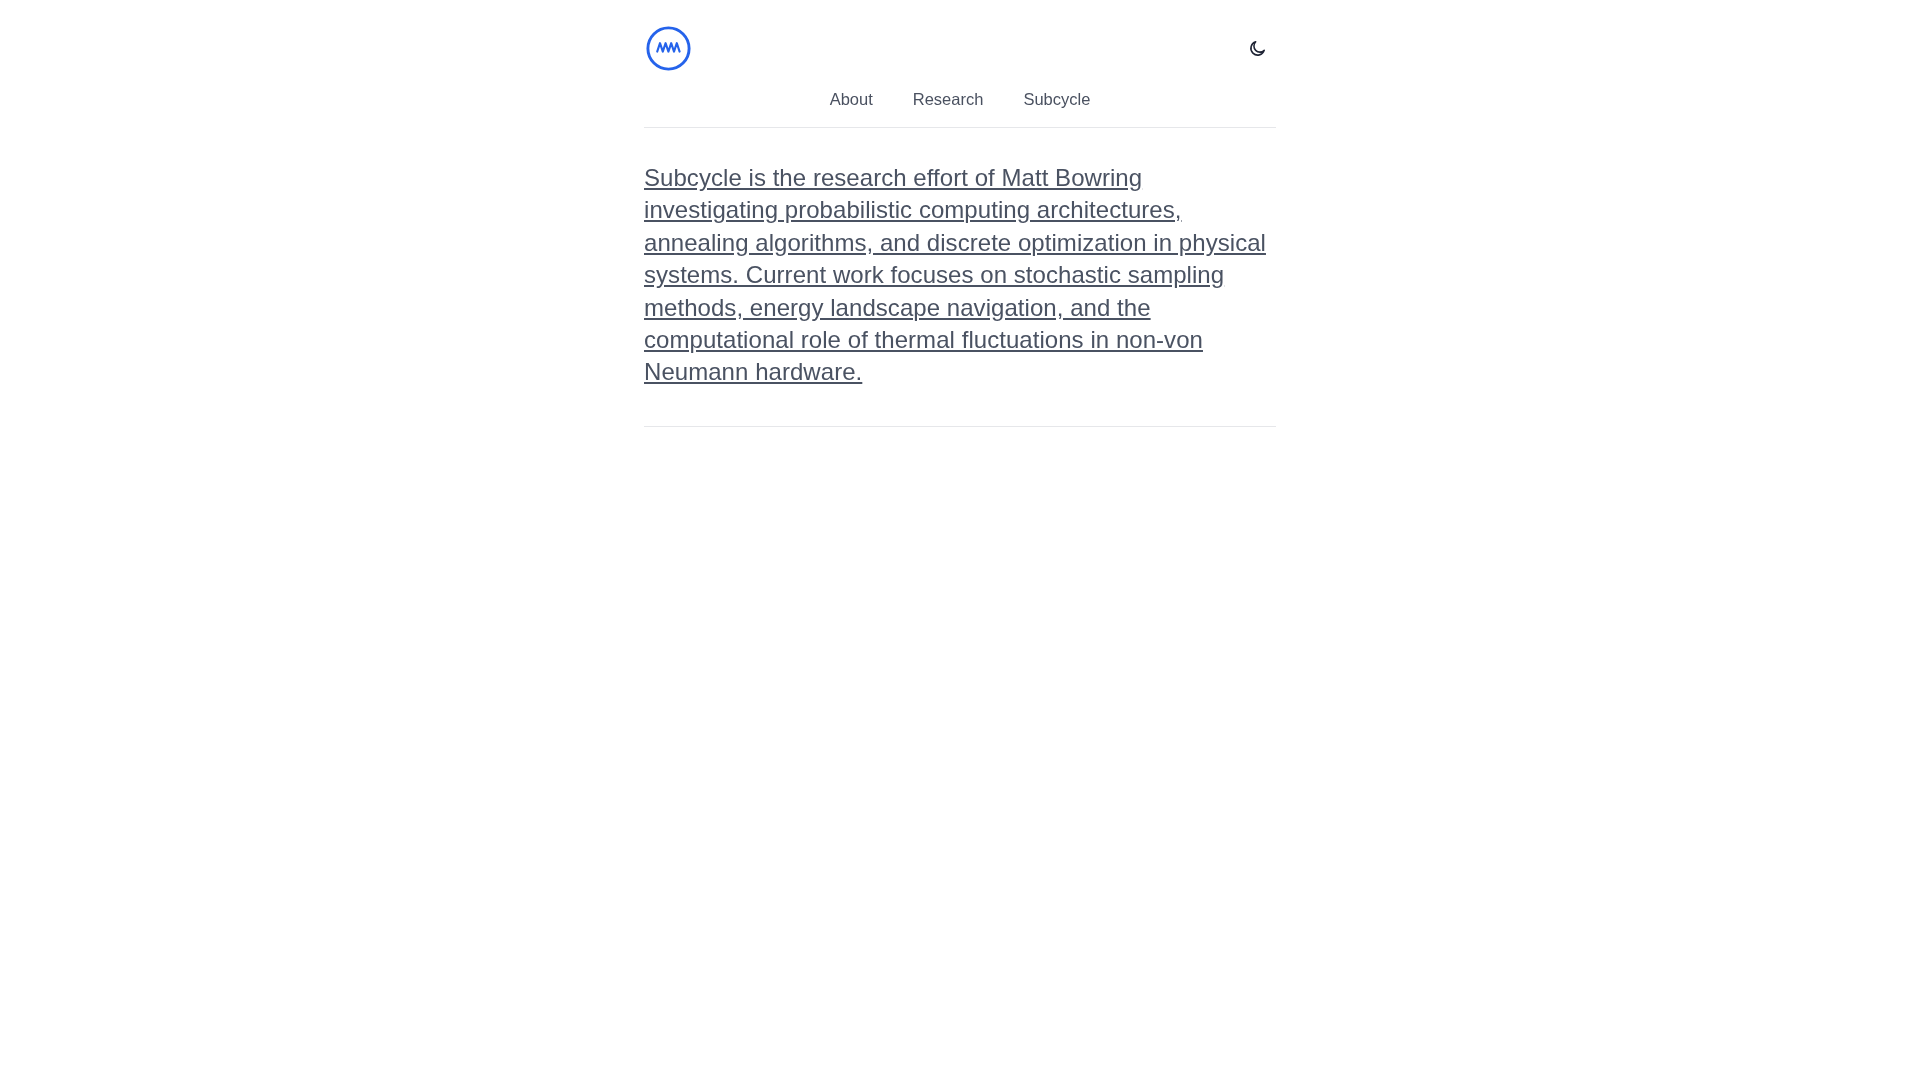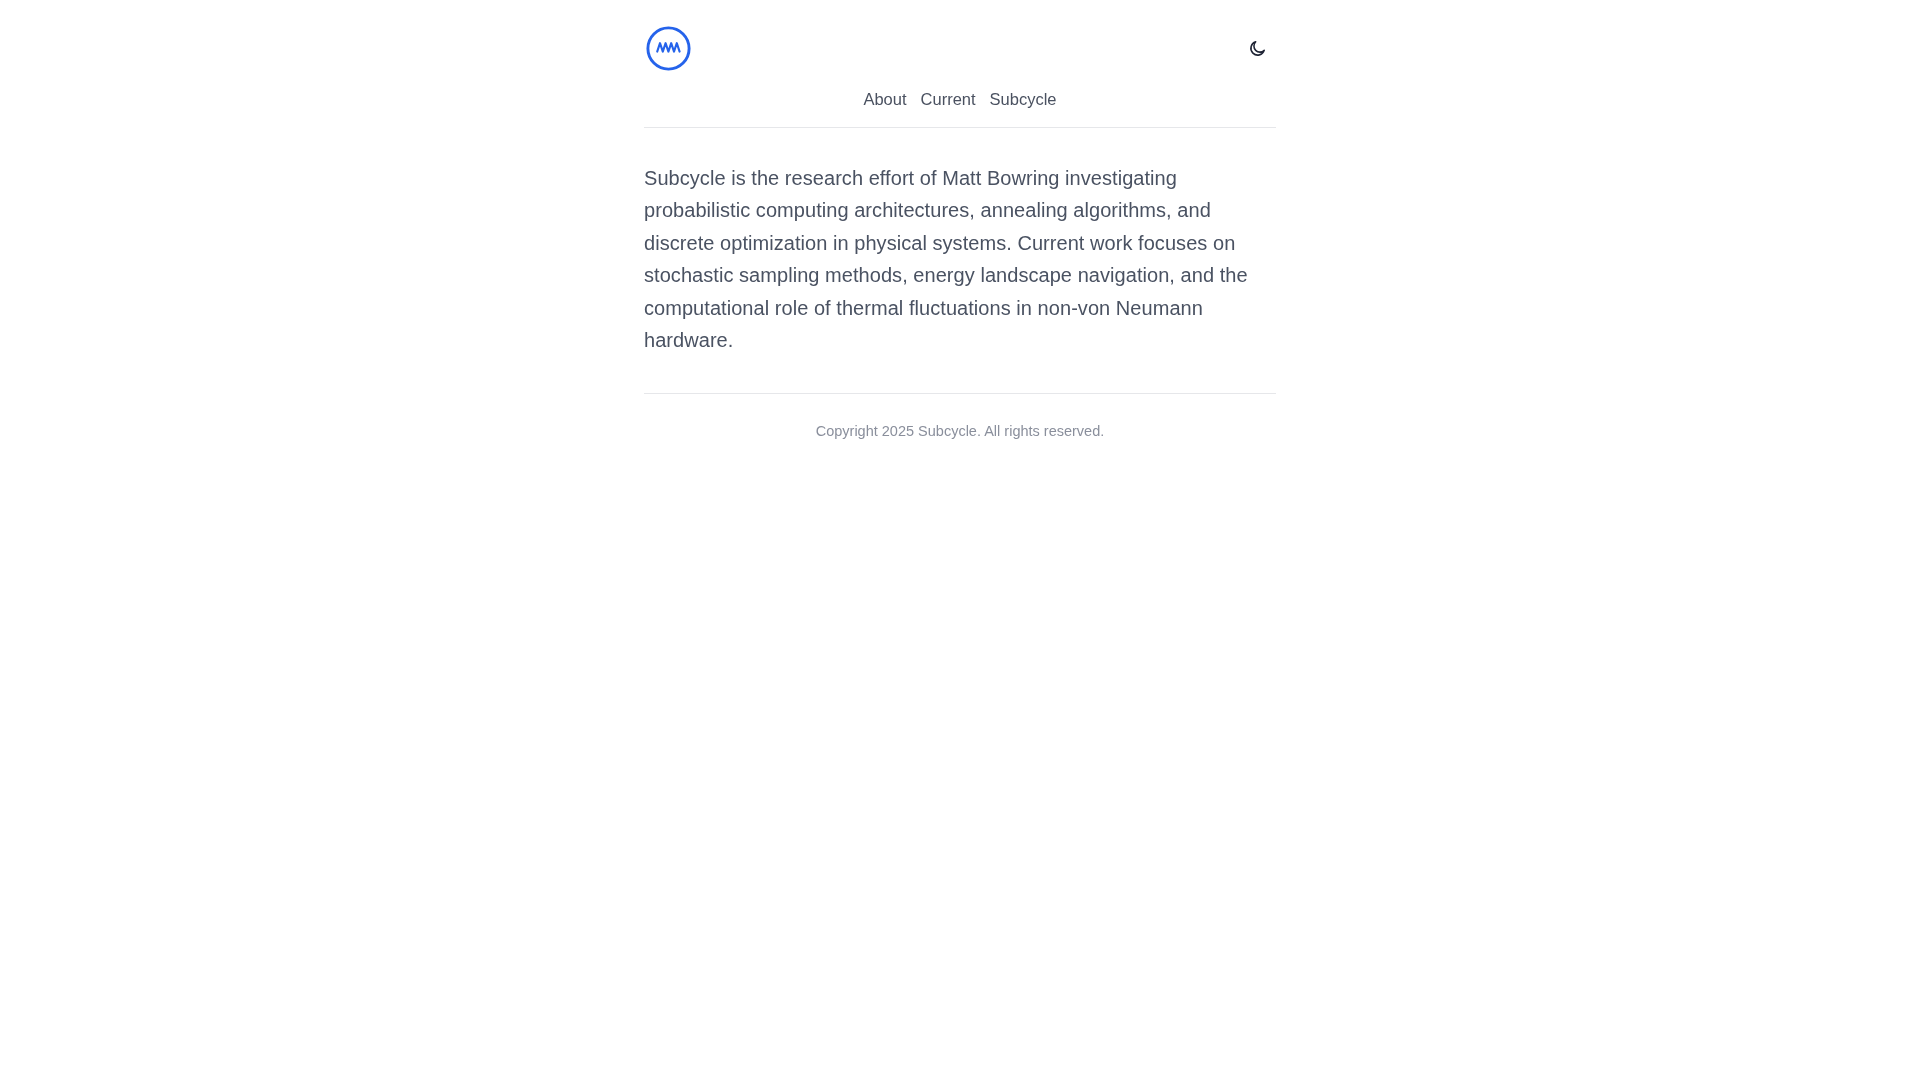--- a/index.html
+++ b/index.html
@@ -55,21 +55,21 @@
     cursor: pointer;
     margin-right: 2px;
   }
 
   .moon-icon { display: block; }
 
   .nav {
     display: flex;
     justify-content: center;
     align-items: center;
-    gap: 14px;
+    gap: 40px;
     margin-top: 14px;
     height: 22px;
   }
 
   .nav-link {
     font-size: 16.5px;
     line-height: 22px;
     color: #4a5160;
     text-decoration: none;
     cursor: pointer;
@@ -79,26 +79,27 @@
   .divider {
     height: 1px;
     background: #e6e7ea;
     width: 100%;
   }
 
   .divider-top { margin-top: 17px; }
 
   
   .intro {
-    font-size: 20px;
+    font-size: 24px;
     line-height: 32.4px;
     color: #4a5262;
     margin-top: 34px;
     margin-bottom: 0;
     letter-spacing: 0.05px;
+    text-decoration: underline;
   }
 
   .divider-bottom { margin-top: 37px; }
 
   
   .footer {
     text-align: center;
     font-size: 14.5px;
     line-height: 20px;
     color: #8a8f9c;
@@ -123,26 +124,25 @@
       <button class="theme-toggle" aria-label="Toggle dark mode">
         <svg class="moon-icon" viewBox="0 0 24 24" width="19" height="19" fill="none" stroke="#1f2435" stroke-width="2" stroke-linecap="round" stroke-linejoin="round">
           <path d="M20.5 14.3A8.6 8.6 0 1 1 9.7 3.5a6.8 6.8 0 0 0 10.8 10.8z"></path>
         </svg>
       </button>
 
     </div>
 
     <nav class="nav">
       <a class="nav-link" href="#">About</a>
-      <a class="nav-link" href="#">Current</a>
+      <a class="nav-link" href="#">Research</a>
       <a class="nav-link" href="#">Subcycle</a>
     </nav>
 
     <div class="divider divider-top"></div>
 
     <p class="intro">Subcycle is the research effort of Matt Bowring investigating probabilistic computing architectures, annealing algorithms, and discrete optimization in physical systems. Current work focuses on stochastic sampling methods, energy landscape navigation, and the computational role of thermal fluctuations in non-von Neumann hardware.</p>
 
     <div class="divider divider-bottom"></div>
 
-    <div class="footer">Copyright 2025 Subcycle. All rights reserved.</div>
 
   </div>
 </div>
 
 </body></html>

